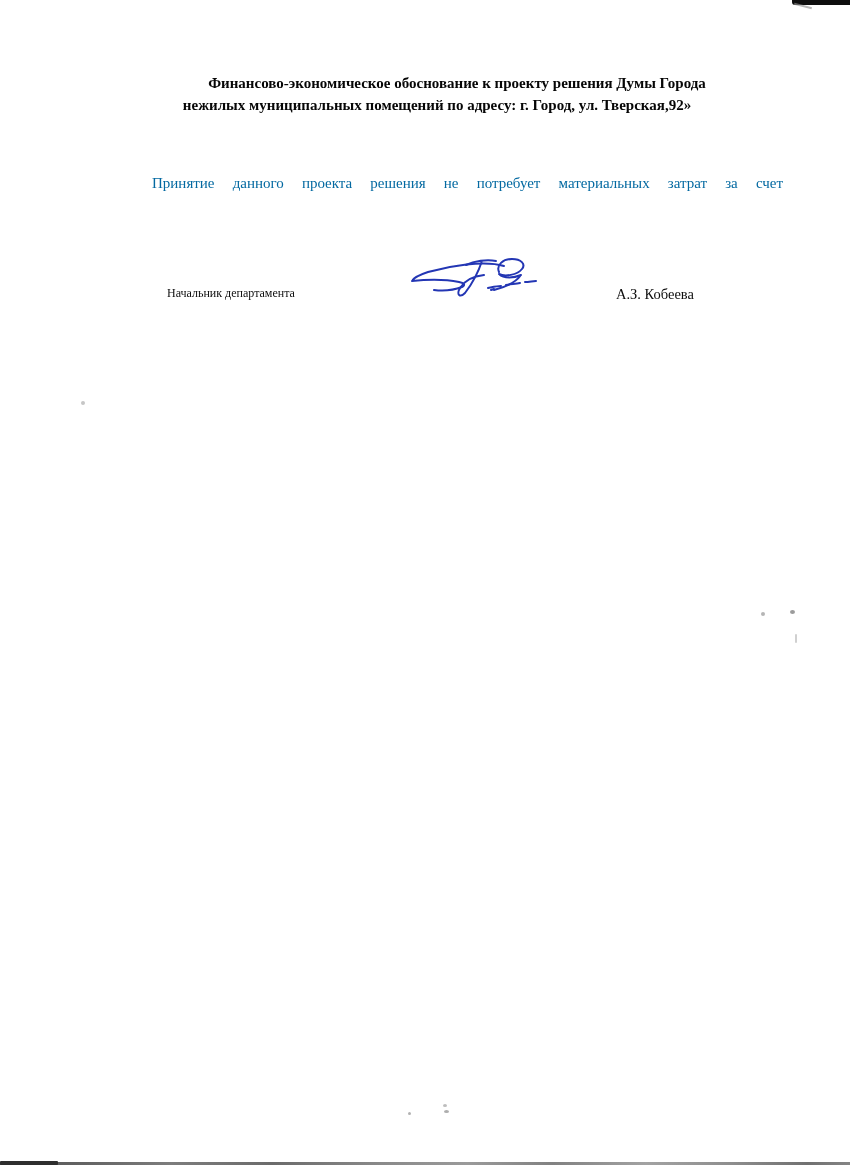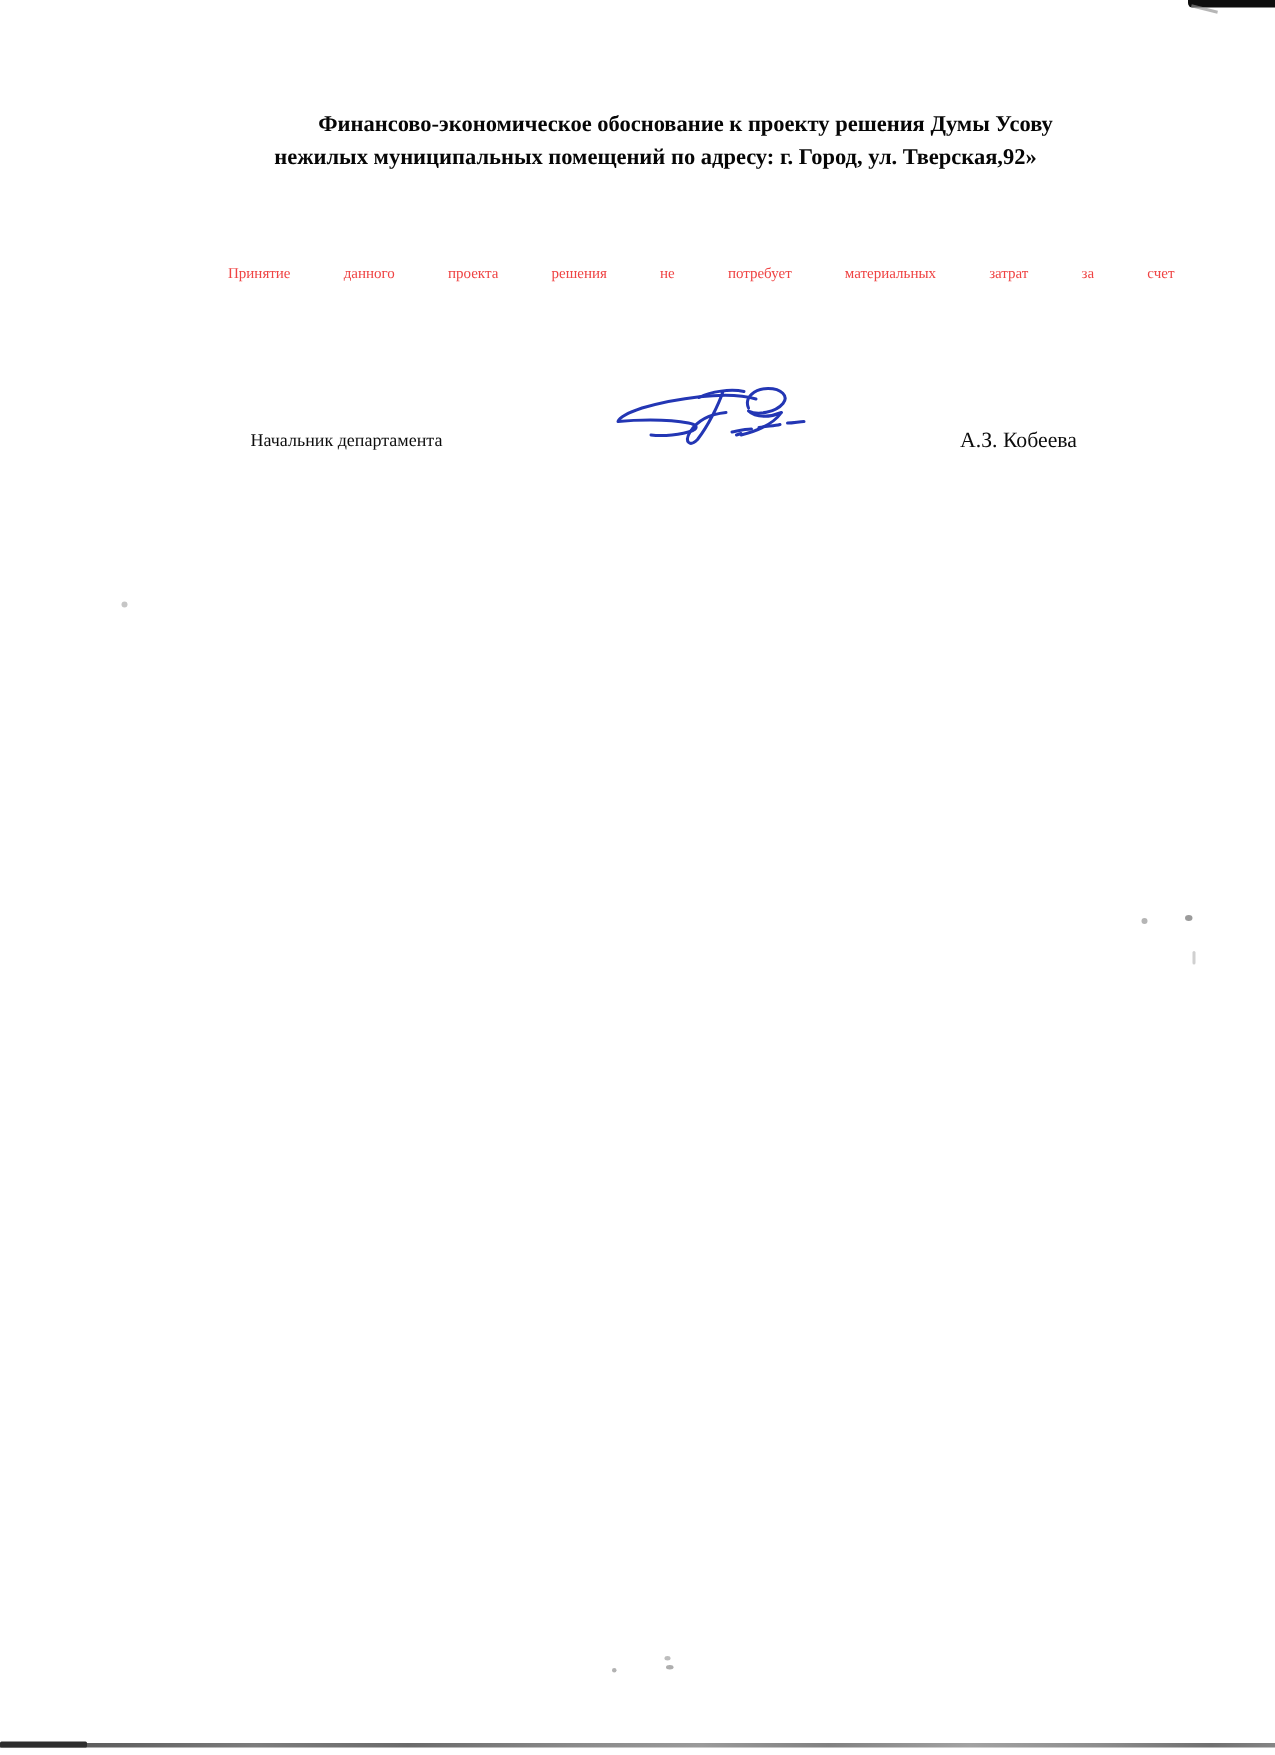--- a/index.html
+++ b/index.html
@@ -21,31 +21,31 @@
     font-size:15px;
     line-height:21.5px;
     color:#060606;
   }
   .title .tl { white-space:nowrap; }
   .title .tl.first { text-indent:40px; }
 
   
   .body-par {
     position:absolute; left:115px; top:172px; width:668px;
-    font-size:10px; line-height:22px; color:#ef4444;
+    font-size:15px; line-height:22px; color:#0369a1;
   }
   .body-line1 {
     text-align:justify;
     text-align-last:justify;
     text-indent:37px;
   }
 
   
   .sig-label { position:absolute; left:167px; top:286px; font-size:12px; white-space:nowrap; }
-  .sig-name  { position:absolute; left:616px; top:286px; font-size:14.5px; white-space:nowrap;margin-left:24px; }
+  .sig-name  { position:absolute; left:616px; top:286px; font-size:14.5px; white-space:nowrap; }
   .signature-svg { position:absolute; left:404px; top:252px; width:140px; height:50px; }
 
   
   .artifact-topright {
     position:absolute; left:792px; top:0; width:58px; height:5px;
     background:#0e0e0e;
     border-bottom-left-radius:3px;
   }
   .artifact-topright-streak {
     position:absolute; left:794px; top:5px; width:18px; height:2px;
@@ -74,21 +74,21 @@
 </style>
 </head>
 <body>
 
 <div class="page">
 
   <div class="artifact-topright"></div>
   <div class="artifact-topright-streak"></div>
 
   <div class="title">
-    <div class="tl first">Финансово-экономическое обоснование к проекту решения Думы Усову</div>
+    <div class="tl first">Финансово-экономическое обоснование к проекту решения Думы Города</div>
     <div class="tl">нежилых муниципальных помещений по адресу: г. Город, ул. Тверская,92»</div>
   </div>
 
   <div class="body-par">
     <div class="body-line1">Принятие данного проекта решения не потребует материальных затрат за счет</div>
   </div>
 
   <span class="sig-label">Начальник департамента</span>
 
   <svg class="signature-svg" viewBox="0 0 140 50" fill="none" xmlns="http://www.w3.org/2000/svg">

